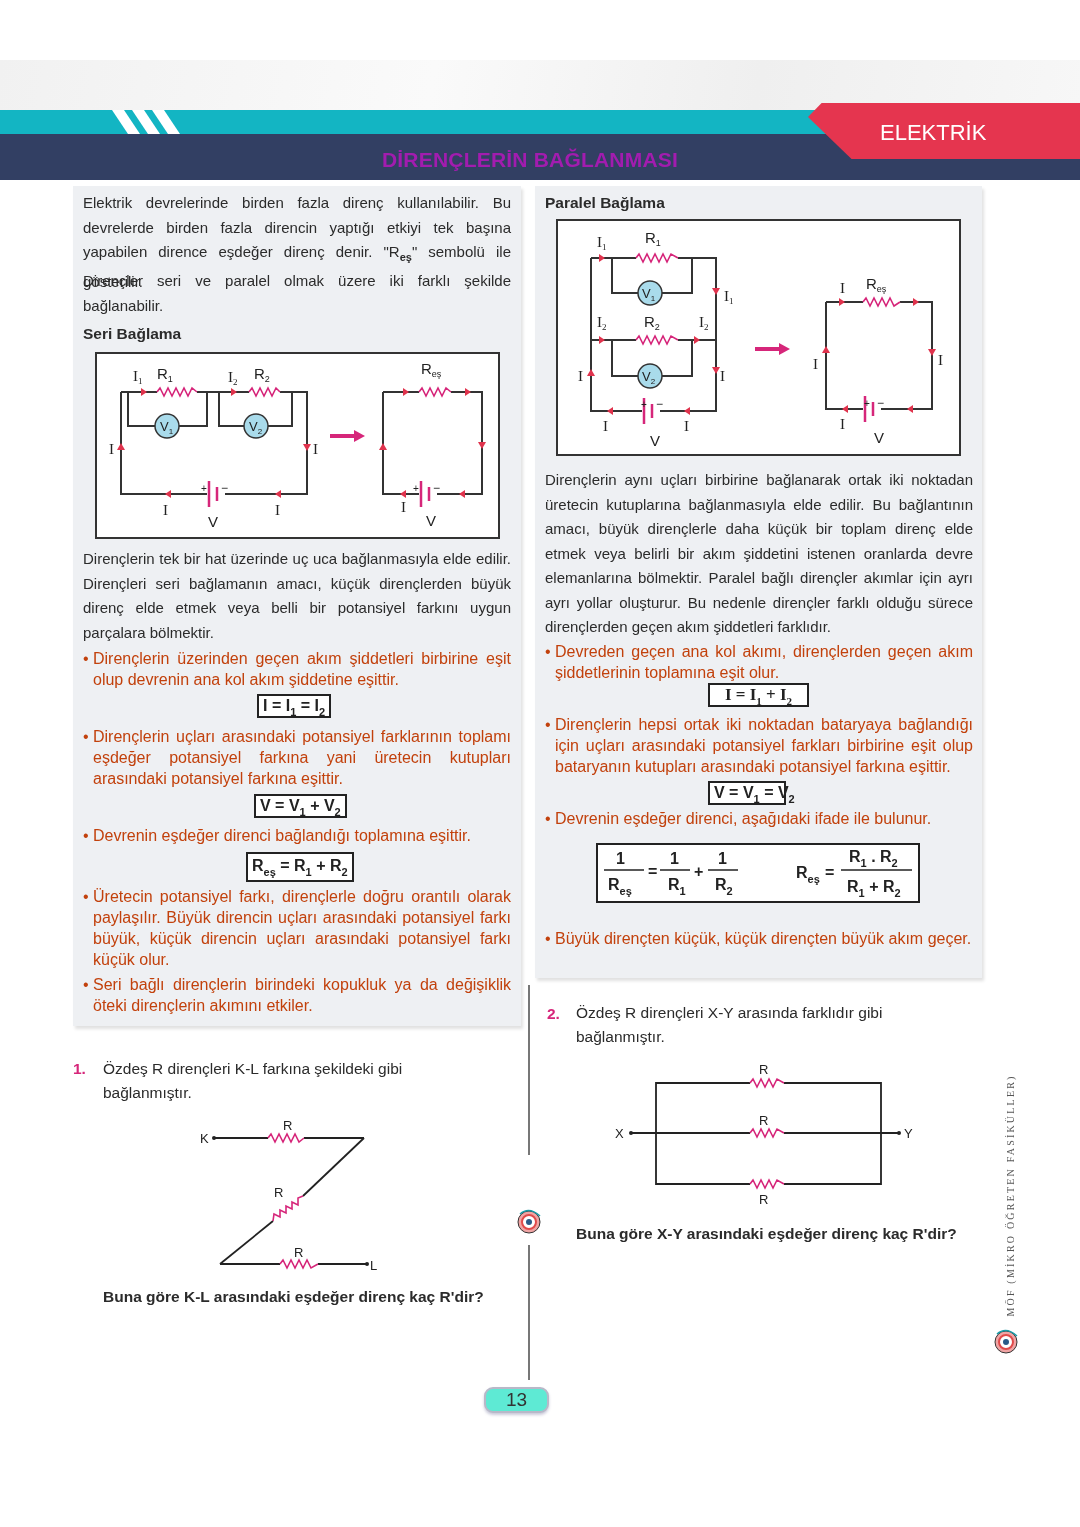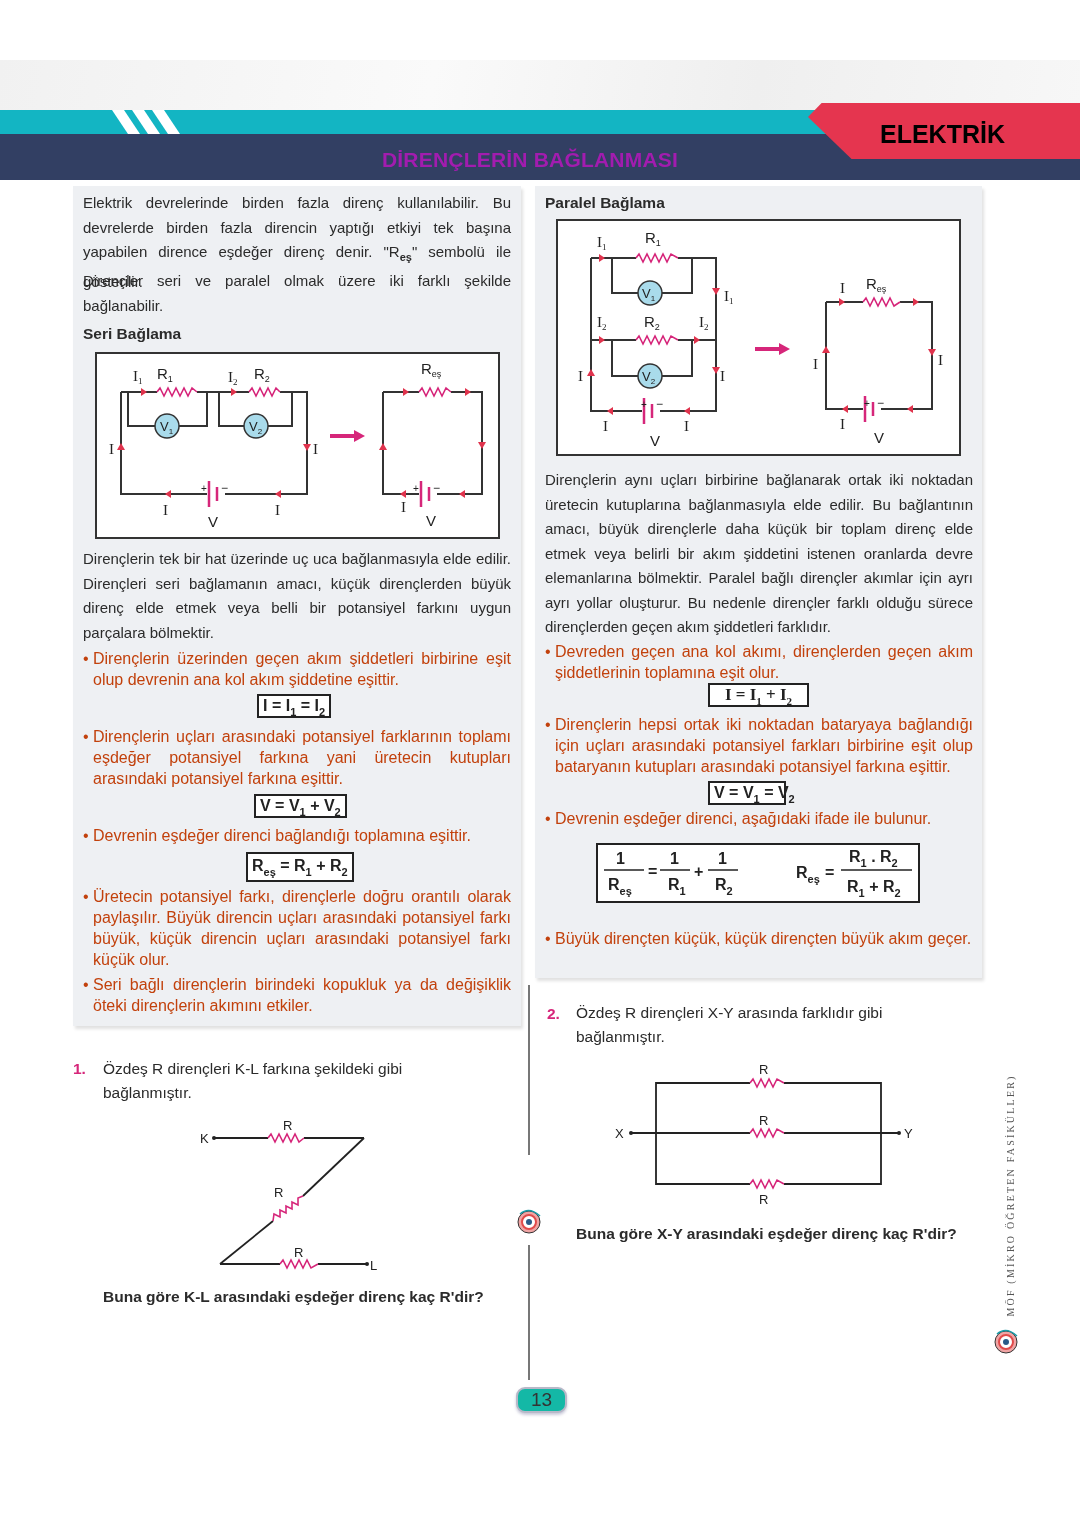--- a/index.html
+++ b/index.html
@@ -9,21 +9,21 @@
   
   .hdr-bg { position: absolute; left: 0; top: 60px; width: 1080px; height: 60px;
     background: linear-gradient(100deg, #f1f1f1 0%, #fafafa 40%, #efefef 70%, #f7f7f7 100%); }
   .hdr-teal { position: absolute; left: 0; top: 110px; width: 830px; height: 24px; background: #13b5c3; }
   .hdr-stripes { position: absolute; left: 110px; top: 110px; width: 90px; height: 24px; }
   .hdr-navy { position: absolute; left: 0; top: 134px; width: 1080px; height: 46px; background: #323f63; }
   .hdr-title { position: absolute; left: 0; top: 148px; width: 1060px; text-align: center; color: #a21caf;
     font-weight: bold; font-size: 21px; letter-spacing: 0.2px; }
   .hdr-tag { position: absolute; left: 808px; top: 103px; width: 272px; height: 56px; background: #e5354f;
     clip-path: polygon(5% 0, 100% 0, 100% 100%, 16% 100%, 0 25%); }
-  .hdr-tag span { position: absolute; left: 72px; top: 17px; color: #000000; font-weight: bold; font-size: 25px; }
+  .hdr-tag span { position: absolute; left: 72px; top: 17px; color: #ffffff; font-weight: normal; font-size: 22px; }
 
   
   .panel { position: absolute; background: #eef0f3; box-shadow: 2px 3px 3px rgba(0,0,0,0.12); }
   .panel-left { left: 73px; top: 186px; width: 448px; height: 840px; }
   .panel-right { left: 535px; top: 186px; width: 447px; height: 792px; }
 
   .txt { position: absolute; font-size: 15px; line-height: 24.5px; color: #2b2b2b; text-align: justify; }
   .txt b { font-weight: normal; }
   .h { position: absolute; font-size: 15.5px; font-weight: bold; color: #2b2b2b; }
   .bul { position: absolute; font-size: 16px; line-height: 21px; color: #c2410c; text-align: justify; padding-left: 10px; }
@@ -33,23 +33,23 @@
     color: #222; text-align: center; line-height: 20px; height: 24px; padding: 0 4px; white-space: nowrap; }
   .formula sub { font-size: 11px; vertical-align: -5px; }
 
   .diagram { position: absolute; background: #fff; border: 2px solid #333; }
 
   .q-num { position: absolute; color: #d6267a; font-weight: bold; font-size: 15.5px; }
   .q-txt { position: absolute; font-size: 15.5px; line-height: 24px; color: #2b2b2b; }
   .q-ask { position: absolute; font-size: 15.5px; font-weight: bold; color: #2b2b2b; }
 
   .divider { position: absolute; left: 528px; width: 2px; background: #777; }
-  .pagenum { position: absolute; left: 516px; top: 1387px; width: 51px; height: 26px; border: 2px solid #b8b8c8;
+  .pagenum { position: absolute; left: 484px; top: 1387px; width: 65px; height: 26px; border: 2px solid #b8b8c8;
     border-radius: 9px; text-align: center; font-size: 19px; line-height: 22px; color: #333;
-    box-shadow: 0 2px 3px rgba(120,120,160,0.4); background: #14b8a6; }
+    box-shadow: 0 2px 3px rgba(120,120,160,0.4); background: #5eead4; }
 
   .side-txt { position: absolute; left: 1000px; top: 1050px; width: 20px; height: 300px; }
   .side-txt span { position: absolute; left: -140px; top: 140px; width: 300px; transform: rotate(-90deg);
     font-family: "Liberation Serif", serif; font-size: 10px; letter-spacing: 2.2px; color: #555; white-space: nowrap; text-align: center; }
 </style>
 </head>
 <body>
 
 <div class="hdr-bg"></div>
 <div class="hdr-teal"></div>

